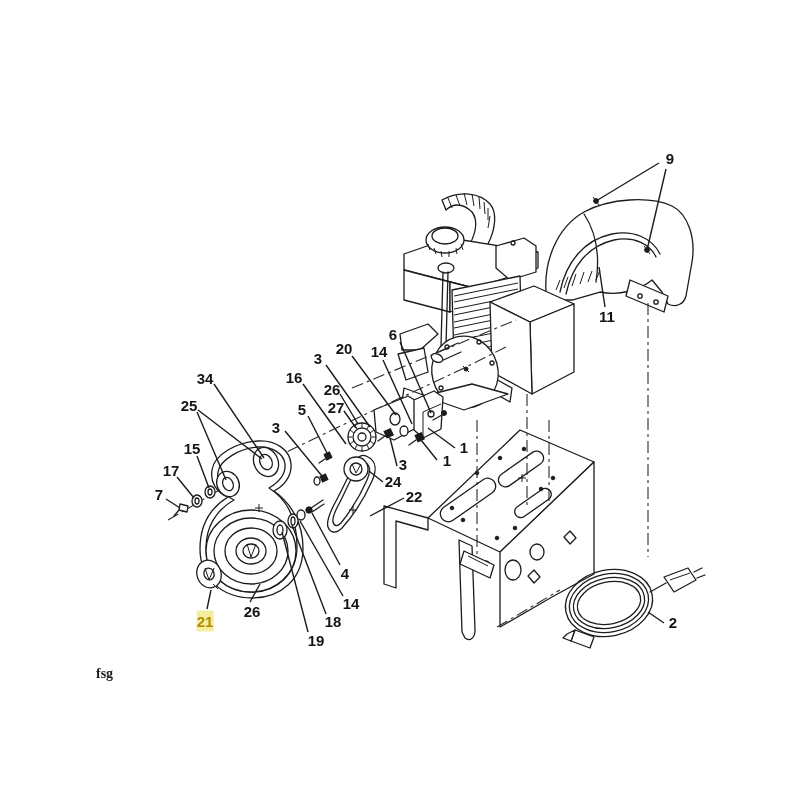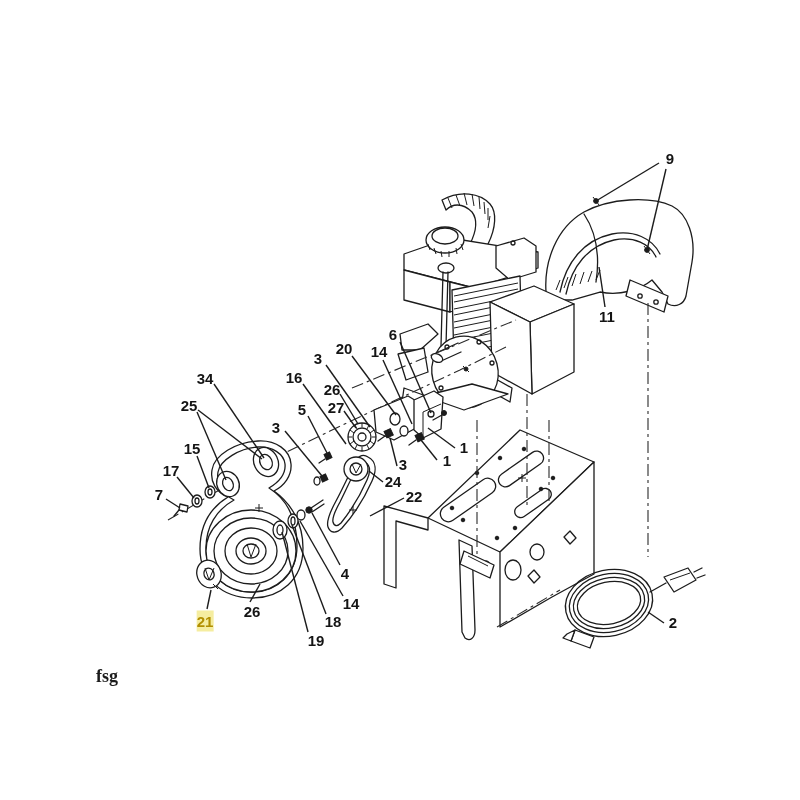--- a/index.html
+++ b/index.html
@@ -9,21 +9,21 @@
   .ln{fill:none;stroke:#1c1c1c;stroke-width:1.3;stroke-linecap:round;stroke-linejoin:round;}
   .sh{fill:#ffffff;stroke:#1c1c1c;stroke-width:1.3;stroke-linejoin:round;}
   .thin{fill:none;stroke:#1c1c1c;stroke-width:1;}
   .blk{fill:#1c1c1c;stroke:#1c1c1c;stroke-width:1;}
   .cl{fill:none;stroke:#2a2a2a;stroke-width:1.1;stroke-dasharray:12 4 3 4;}
   .leader{stroke:#1c1c1c;stroke-width:1.4;}
   .callout{position:absolute;transform:translate(-50%,-50%);font-weight:bold;font-size:15px;
            color:#141414;line-height:1;white-space:nowrap;cursor:pointer;}
   .callout.highlighted{background:var(--hl-bg,#F5EDA0);color:var(--hl-fg,#B28F00);padding:3px 0;}
   .watermark{position:absolute;left:96px;top:666px;font-family:"Liberation Serif",serif;
-             font-weight:bold;font-size:18px;color:#1c1c1c;}
+             font-weight:bold;font-size:14px;color:#1c1c1c;}
   .part-number{position:absolute;left:577px;top:662px;font-weight:bold;font-size:20px;
                letter-spacing:0.4px;color:#101010;}
 </style>
 </head>
 <body>
 
 <div class="page">
 
 <svg class="art" width="800" height="800" viewBox="0 0 800 800">
 

